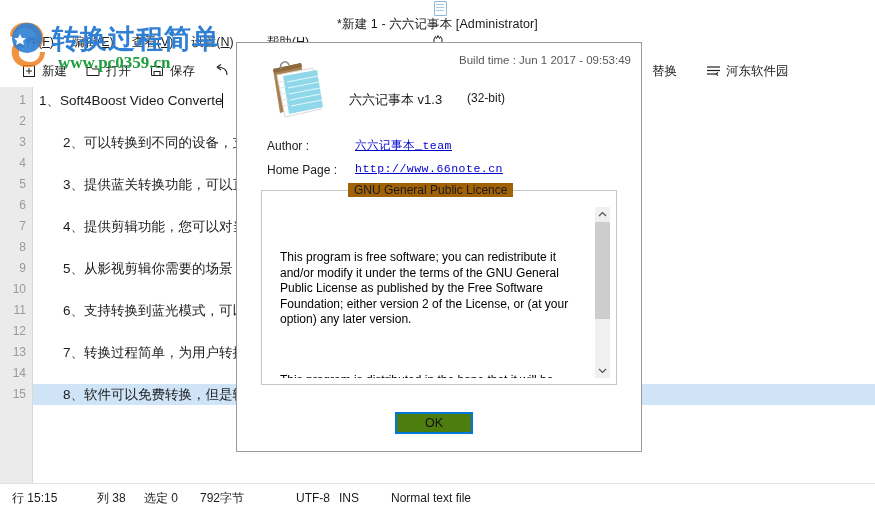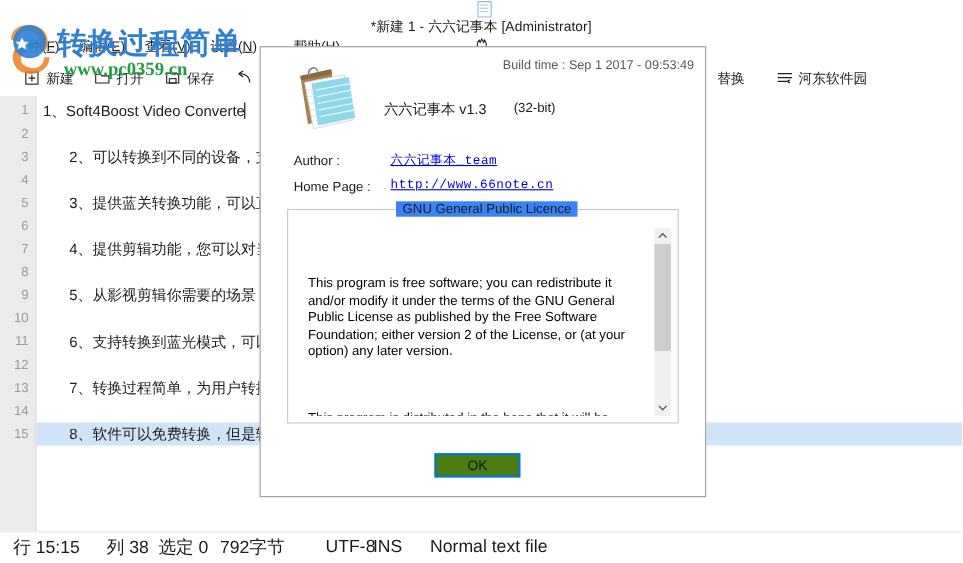--- a/index.html
+++ b/index.html
@@ -178,21 +178,21 @@
   }
 
   
   #status-bar {
     height: 28px;
     min-height: 28px;
     display: flex;
     align-items: center;
     border-top: 1px solid #e2e2e2;
     background: #ffffff;
-    font-size: 16px;
+    font-size: 12px;
     color: #1b1b1b;
     padding-left: 12px;
   }
   .status-seg { white-space: nowrap; }
 
   
   #watermark {
     position: absolute;
     left: 0px;
     top: 16px;
@@ -300,23 +300,23 @@
     position: absolute;
     left: 24px;
     top: 147px;
     width: 356px;
     height: 195px;
     border: 1px solid #c6c6c6;
     box-sizing: border-box;
   }
   #license-group-title {
     position: absolute;
-    left: 98px;
+    left: 86px;
     top: -8px;
-    background: #3b82f6;
+    background: #a16207;
     padding: 0 6px;
     font-size: 12px;
     color: #1b1b1b;
     white-space: nowrap;
   }
   #license-textbox {
     position: absolute;
     left: 6px;
     top: 16px;
     right: 6px;
@@ -539,21 +539,21 @@
       <path d="M20 16 L22 20 L26 20 L23 23 L24 27 L20 25 L16 27 L17 23 L14 20 L18 20 Z" fill="#ffffff" opacity="0.95"></path>
     </svg>
   </div>
   <div class="wm-text">转换过程简单</div>
   <div class="wm-url">www.pc0359.cn</div>
 </div>
 
 <div id="about-dialog">
 
   <div id="about-header">
-    <div id="about-build-time">Build time : Sep  1 2017 - 09:53:49</div>
+    <div id="about-build-time">Build time : Jun  1 2017 - 09:53:49</div>
 
     <div id="about-app-icon">
       <svg width="72" height="66" viewBox="0 0 72 66">
 
         <path d="M12 12 L40 6 L47 48 L19 56 Z" fill="#a98150"></path>
         <path d="M12 12 L40 6 L41 10 L13 16 Z" fill="#8d6a3d"></path>
 
         <path d="M16 18 L52 11 L60 52 L24 60 Z" fill="#ffffff" stroke="#dadada" stroke-width="1"></path>
 
         <path d="M22 19 L56 13 L62 50 L28 57 Z" fill="#8fd8ea"></path>

